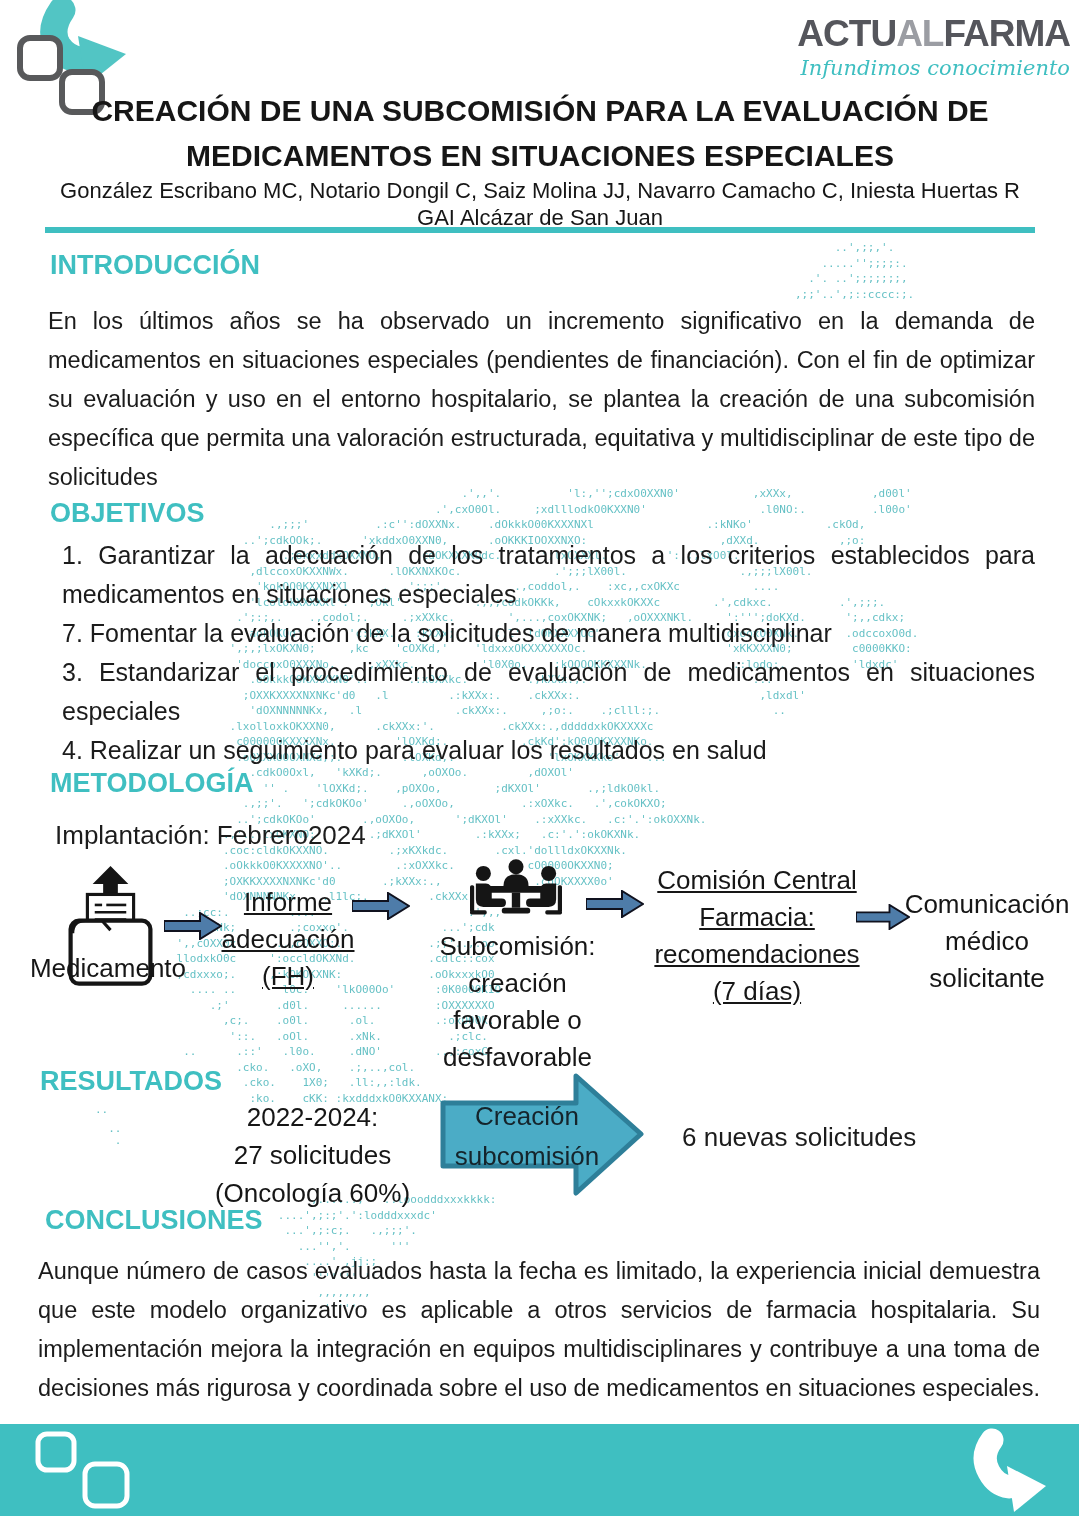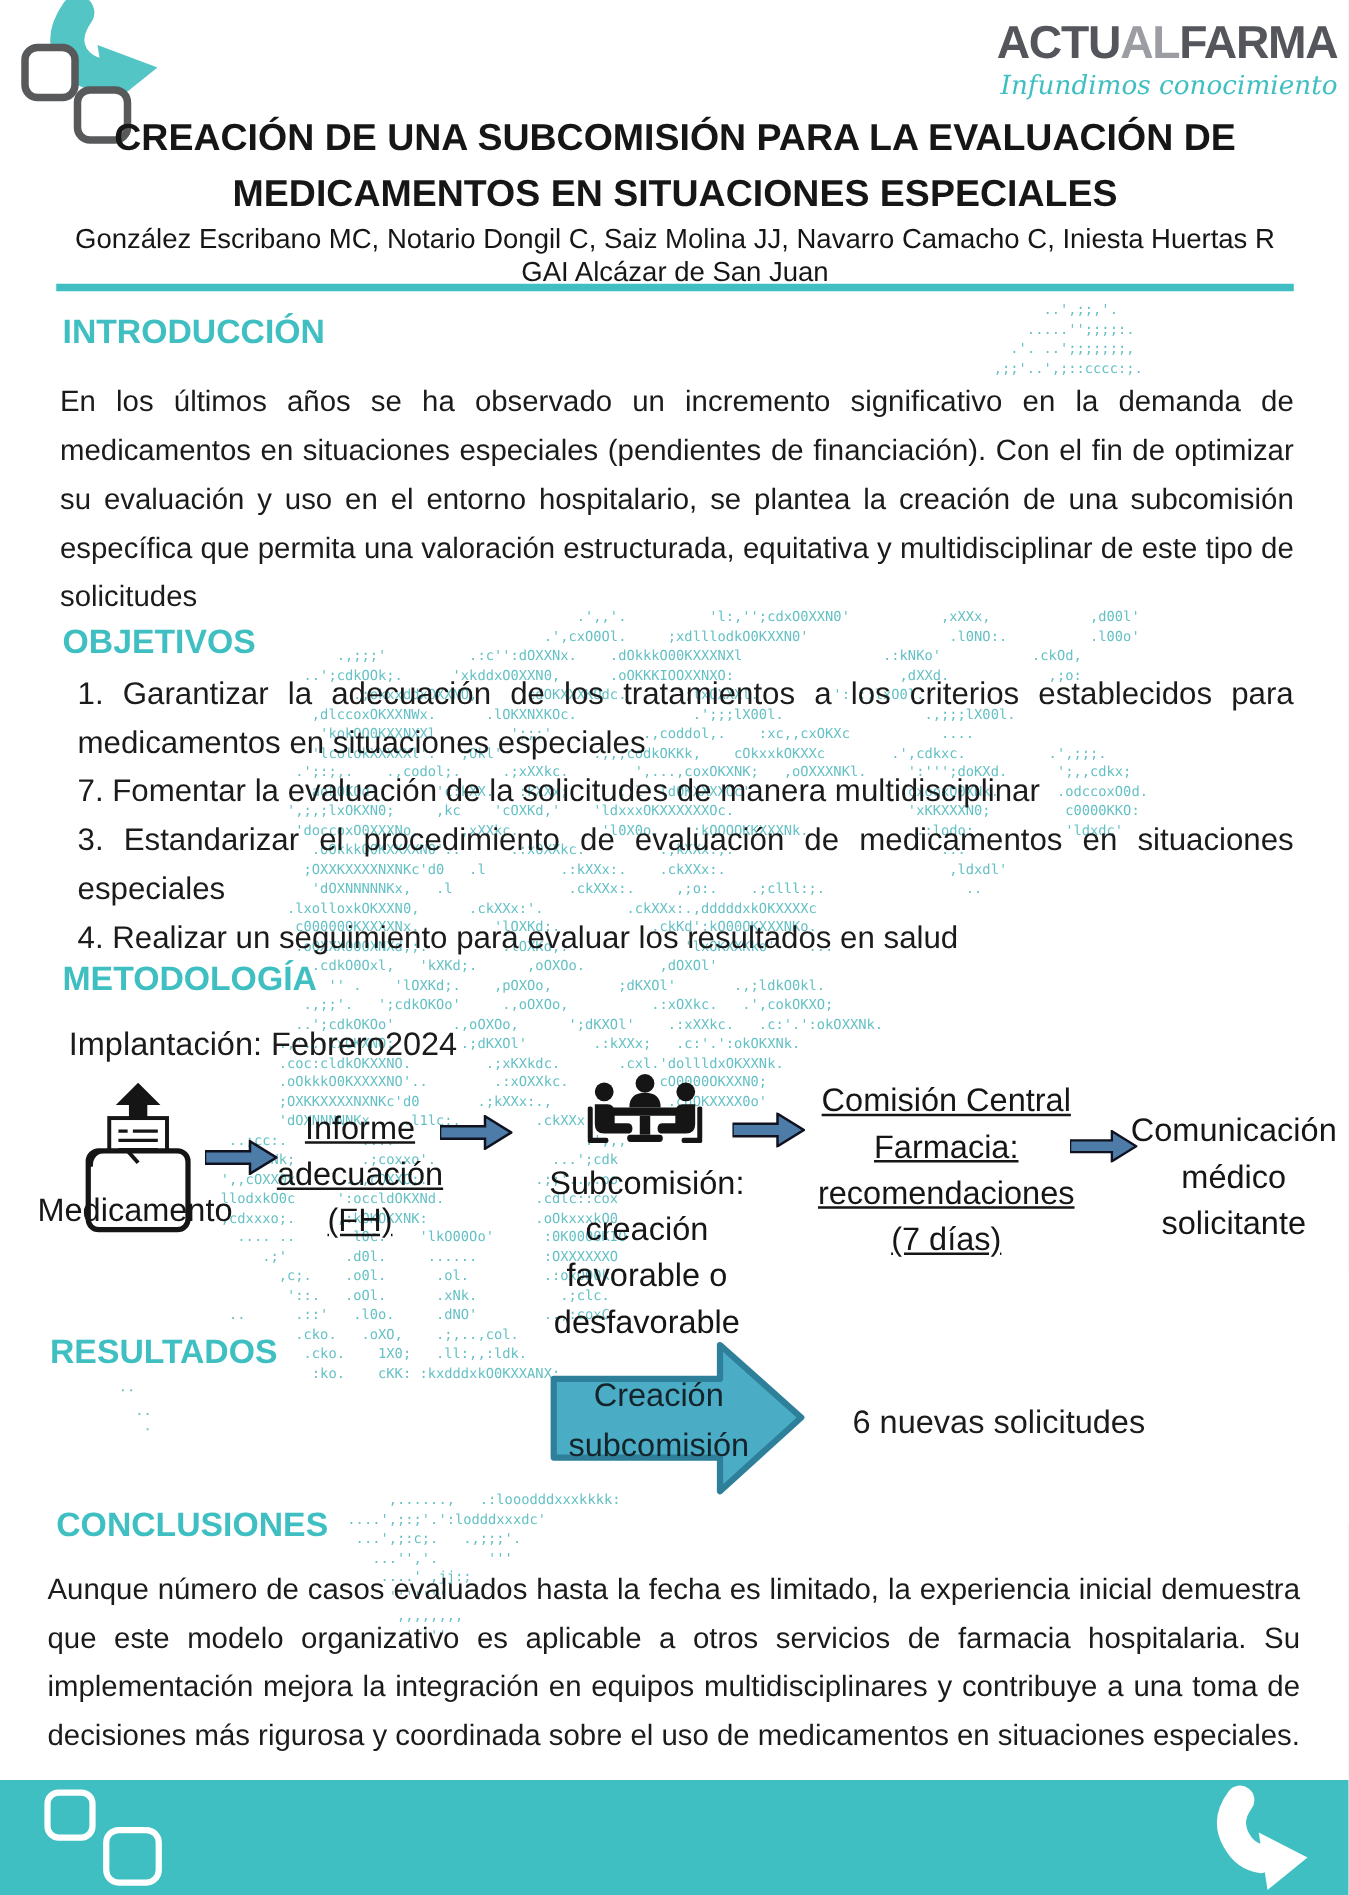--- a/index.html
+++ b/index.html
@@ -213,20 +213,25 @@
       </svg>
   </div>
 
   <div class="flow-label" style="left:898px; top:886px; width:178px;">
     <div>Comunicación</div>
     <div>médico</div>
     <div>solicitante</div>
   </div>
 
   <div class="sec-h" style="left:40px; top:1066px;">RESULTADOS</div>
+  <div class="stats" style="left:190px; top:1098px; width:245px;">
+    <div>2022-2024:</div>
+    <div>27 solicitudes</div>
+    <div>(Oncología 60%)</div>
+  </div>
 
   <div class="icon-box" style="left:440px; top:1072px;">
     <svg width="205" height="125" viewBox="0 0 205 125">
       <polygon points="3,31 136,31 136,4 201,62 136,121 136,94 3,94" fill="#4bacc6" stroke="#2e7f99" stroke-width="5" stroke-linejoin="round"></polygon>
     </svg>
   </div>
   <div class="big-arrow-text" style="left:448px; top:1096px; width:158px;">
     <div>Creación</div>
     <div>subcomisión</div>
   </div>

